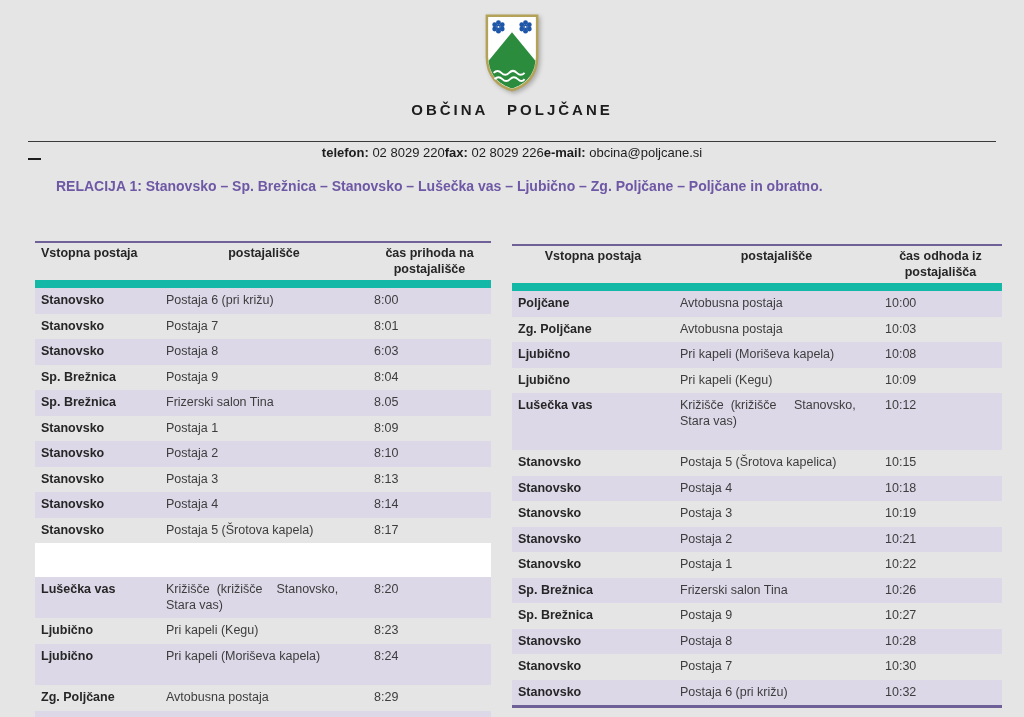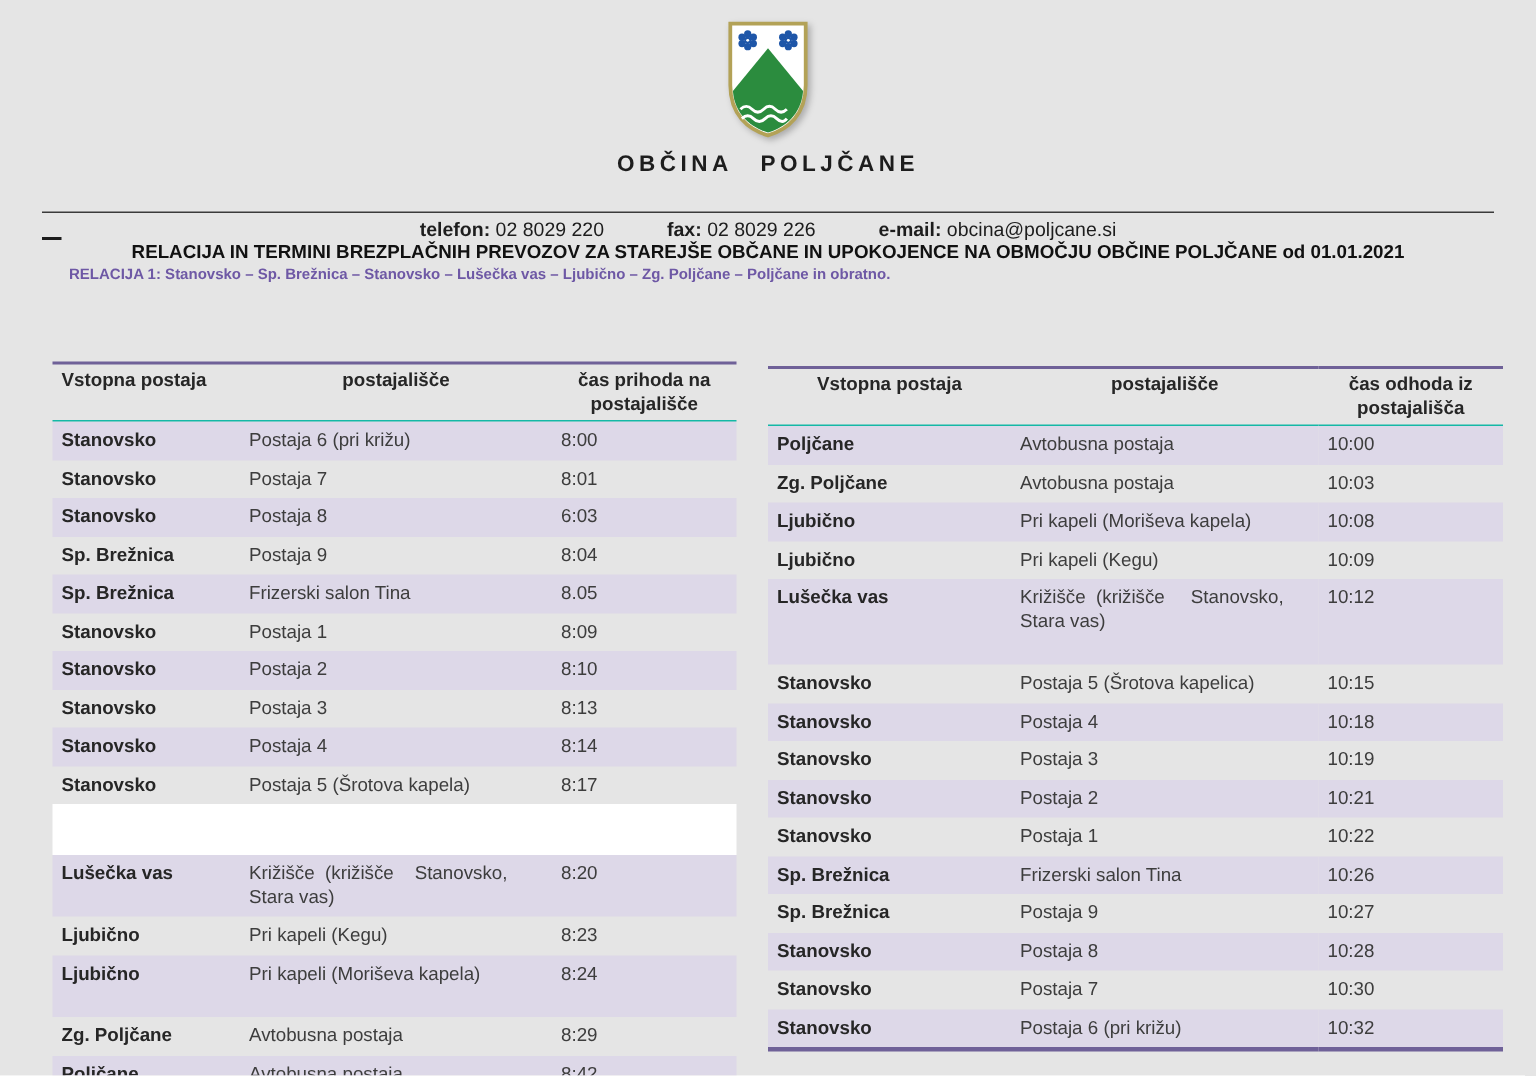--- a/index.html
+++ b/index.html
@@ -9,44 +9,44 @@
   }
   
   .crest{position:absolute;left:483px;top:11px;width:58px;height:84px;
          filter:drop-shadow(2px 2px 2px rgba(0,0,0,0.25));}
   .org-name{position:absolute;top:101px;left:0;width:100%;text-align:center;
             font-size:15px;font-weight:bold;letter-spacing:3px;word-spacing:12px;color:#1d1d1d;}
   .org-address{position:absolute;top:120px;left:0;width:100%;text-align:center;
                font-size:13.5px;color:#1d1d1d;white-space:pre;}
   .rule{position:absolute;top:141px;left:28px;width:968px;border-top:1.4px solid #3a3a3a;}
   .contact{position:absolute;top:145px;left:0;width:100%;display:flex;
-           justify-content:center;gap:42px;font-size:13px;color:#1d1d1d;}
+           justify-content:center;font-size:13px;color:#1d1d1d;}
   .contact span{white-space:pre;}
   .contact b{font-weight:bold;}
   .margin-dash{position:absolute;top:158px;left:28px;width:13px;border-top:2px solid #1d1d1d;}
   
   .title{position:absolute;top:161px;left:30px;width:964px;text-align:center;
          font-size:12.5px;font-weight:bold;color:#111;white-space:nowrap;}
-  .relacija1{position:absolute;top:178px;left:46px;width:960px;font-size:10px;
+  .relacija1{position:absolute;top:178px;left:56px;width:960px;font-size:14px;
              font-weight:bold;color:#6e58a5;white-space:nowrap;}
   .notice{position:absolute;top:192px;left:40px;font-size:12.5px;color:#ff0000;white-space:pre;}
   .notice .u{text-decoration:underline;}
   .heading{position:absolute;margin:0;font-size:12.5px;line-height:15.6px;
            white-space:pre;overflow:hidden;}
   .heading .plabel{font-weight:bold;color:#6e58a5;}
   .heading .route{color:#595959;}
   .heading.prihod{top:206px;left:40px;width:468px;}
   .heading.odhod{top:208px;left:513px;width:490px;}
   .heading.odhod::first-line{word-spacing:3px;}
   
   table{border-collapse:collapse;table-layout:fixed;font-size:12.5px;line-height:15.5px;
         color:#3d3d3d;border-top:2px solid #6f6198;border-bottom:3px solid #6f6198;}
   #t-prihod{position:absolute;left:35px;top:241px;width:456px;}
   #t-odhod{position:absolute;left:512px;top:244px;width:490px;}
-  thead th{border-bottom:1px solid #14b8a6;font-weight:bold;color:#262626;
+  thead th{border-bottom:8px solid #14b8a6;font-weight:bold;color:#262626;
            padding:3px 6px;vertical-align:top;}
   th.col-stop{text-align:left;}
   #t-odhod th.col-stop{text-align:center;}
   th.col-station{text-align:center;}
   th.col-time{text-align:center;white-space:pre-line;}
   td{padding:5px 6px;vertical-align:top;}
   td.stop{font-weight:bold;color:#262626;}
   td.station{white-space:pre-wrap;}
   td.time{text-align:left;}
   tr.shaded{background:#ddd8e8;}
@@ -88,21 +88,20 @@
   <div class="org-name">OBČINA POLJČANE</div>
   <div class="rule"></div>
 
   <div class="contact">
     <span><b>telefon:</b><span> 02 8029 220</span></span>
     <span><b>fax:</b><span> 02 8029 226</span></span>
     <span><b>e-mail:</b><span> obcina@poljcane.si</span></span>
   </div>
 
   <div class="margin-dash"></div>
-  <div class="title">RELACIJA IN TERMINI BREZPLAČNIH PREVOZOV ZA STAREJŠE OBČANE IN UPOKOJENCE NA OBMOČJU OBČINE POLJČANE od 01.01.2021</div>
   <div class="relacija1">RELACIJA 1: Stanovsko – Sp. Brežnica – Stanovsko – Lušečka vas – Ljubično – Zg. Poljčane – Poljčane in obratno.</div>
 
 
 
 
   <table id="t-prihod">
     <colgroup>
         <col style="width:125px">
         <col style="width:208px">
         <col style="width:123px">

